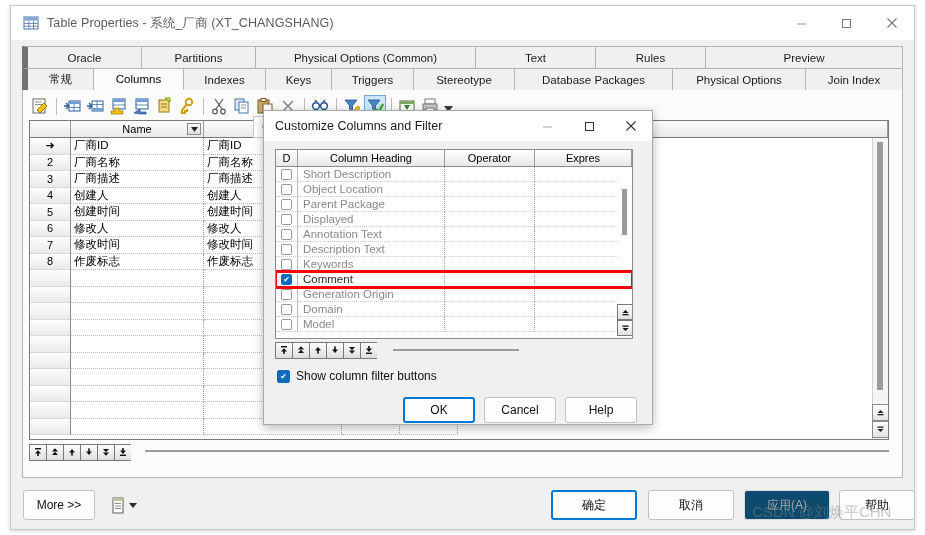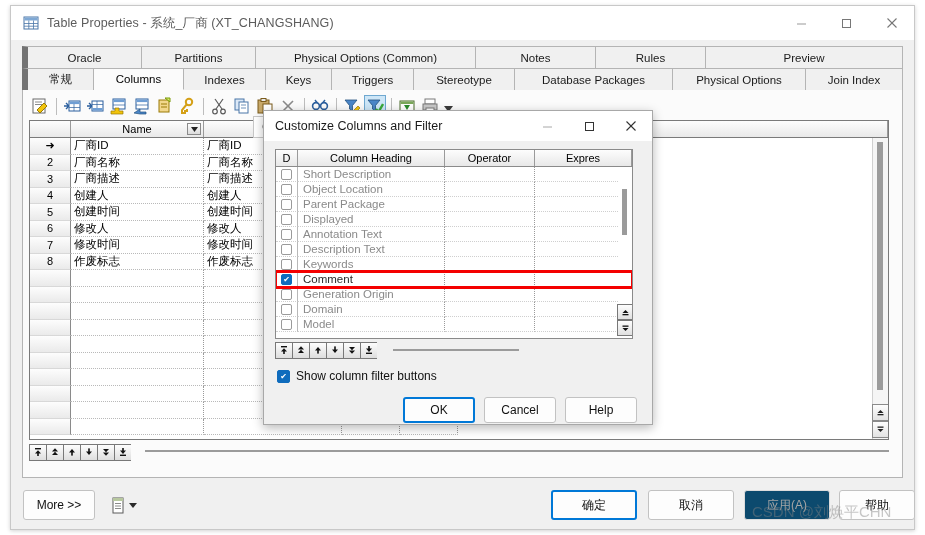--- a/index.html
+++ b/index.html
@@ -474,21 +474,21 @@
         <div class="tab" style="width:120px">
             <span>Oracle</span>
           </div>
         <div class="tab" style="width:114px">
             <span>Partitions</span>
           </div>
         <div class="tab" style="width:220px">
             <span>Physical Options (Common)</span>
           </div>
         <div class="tab" style="width:120px">
-            <span>Notes</span>
+            <span>Text</span>
           </div>
         <div class="tab" style="width:110px">
             <span>Rules</span>
           </div>
         <div class="tab" style="width:197px">
             <span>Preview</span>
           </div>
       </div>
       <div class="tabrow row2">
         <div class="tab" style="width:72px">

